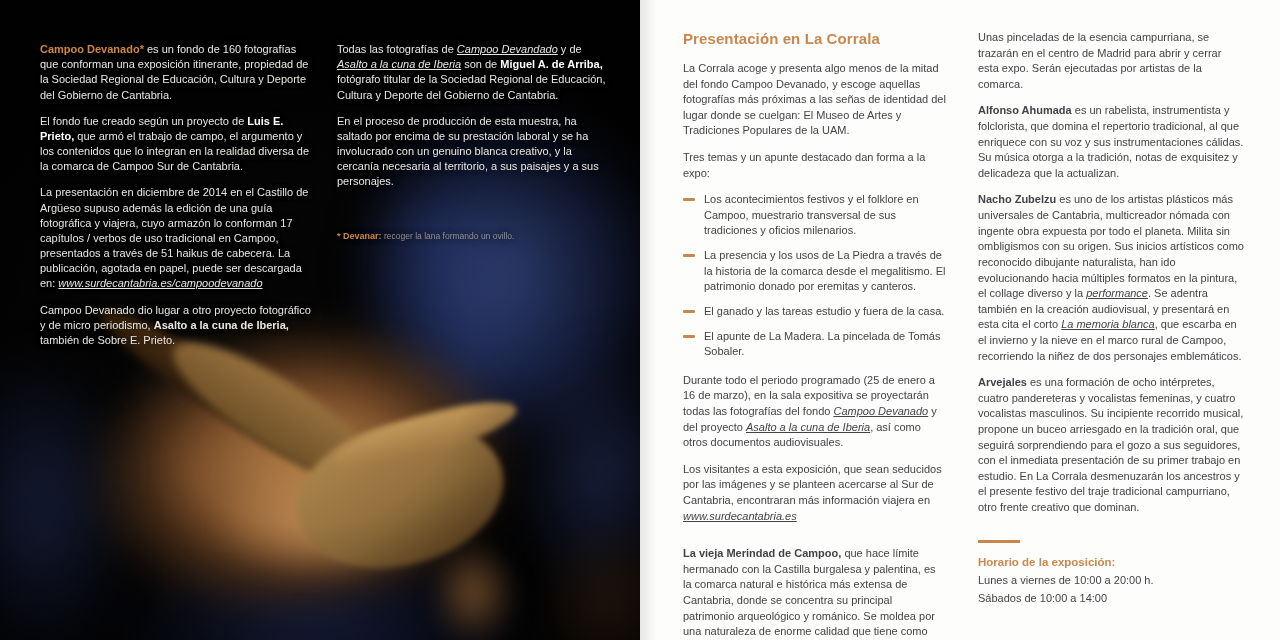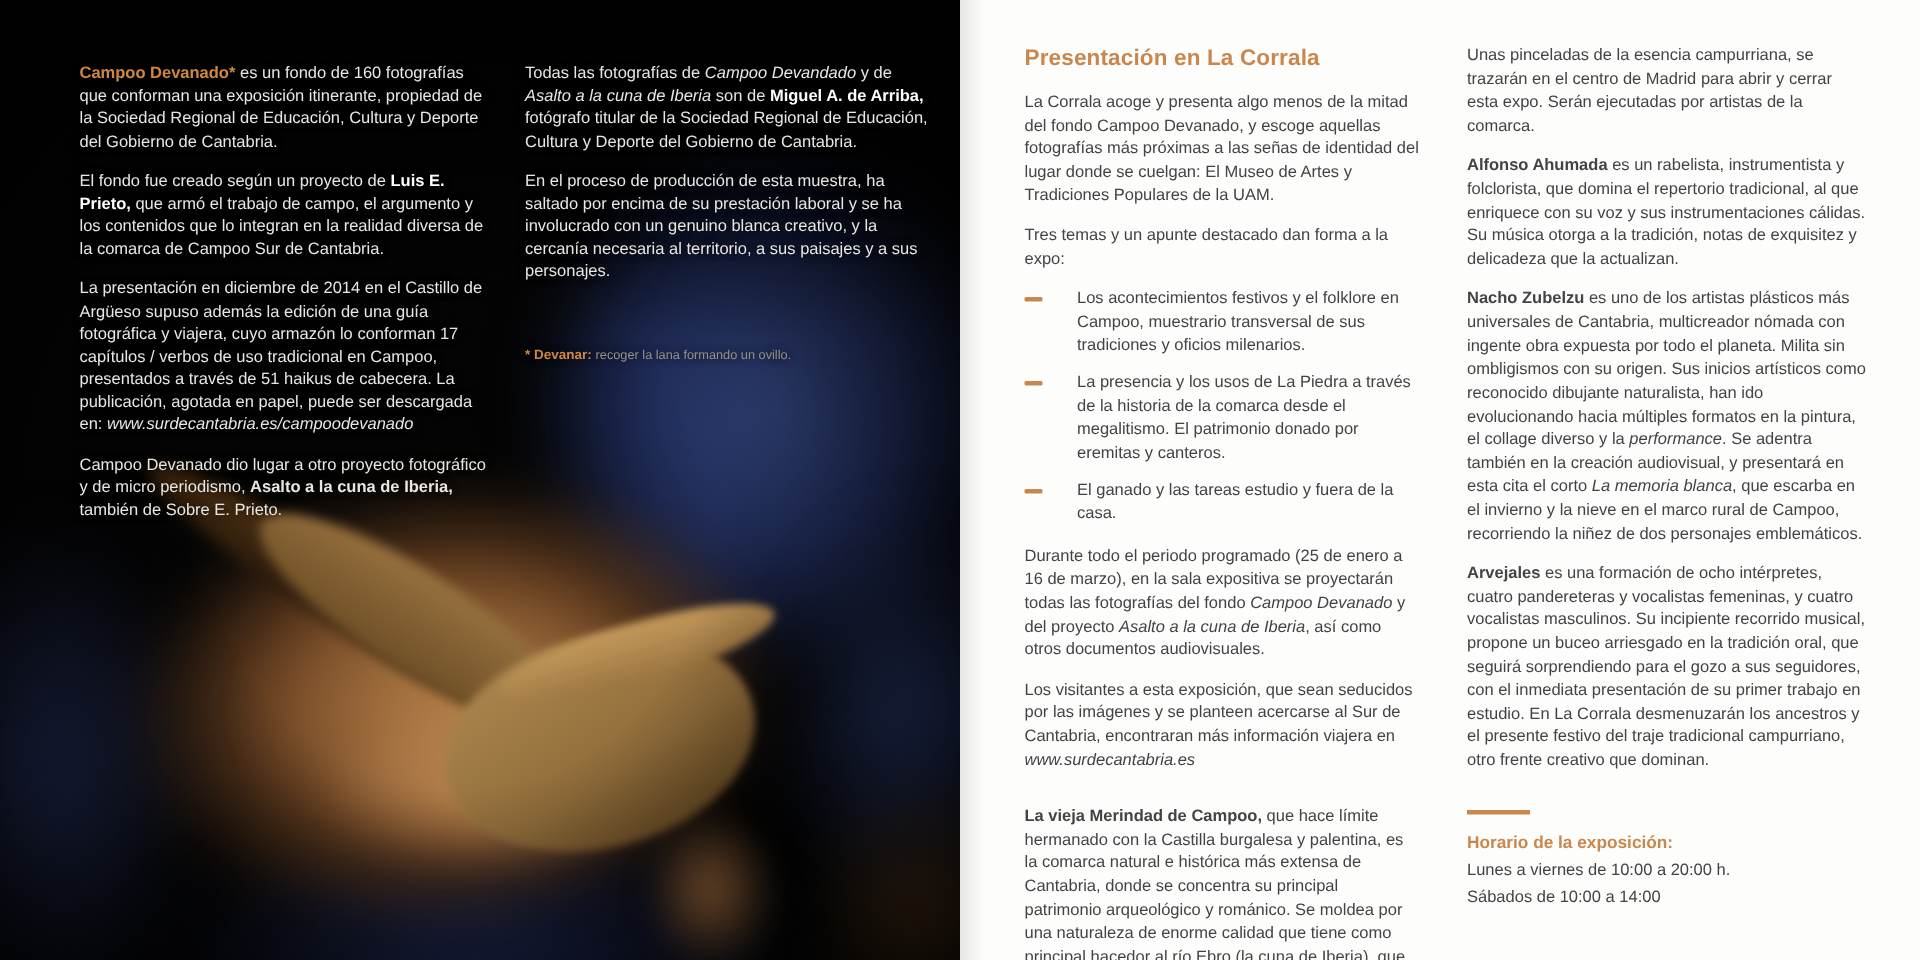--- a/index.html
+++ b/index.html
@@ -52,33 +52,32 @@
   .ph-thumb{left:430px;top:540px;width:90px;height:110px;
     background:radial-gradient(closest-side,#A06B3C,rgba(100,60,25,0));filter:blur(10px);}
   .vignette{left:0;top:0;right:0;bottom:0;border-radius:0 !important;
     background:radial-gradient(ellipse at 48% 55%, rgba(0,0,0,0) 35%, rgba(0,0,0,.55) 75%, rgba(0,0,0,.9) 100%),
                linear-gradient(rgba(0,0,0,.65), rgba(0,0,0,0) 35%);}
 
   .page-left .col{
     position:absolute;top:42px;color:var(--left-text);
     font-size:11px;line-height:1.38;z-index:5;
     text-shadow:0 0 6px rgba(0,0,0,.65);
-    margin-left:13px;
   }
   .colL1{left:40px;width:274px;}
   .colL2{left:337px;width:272px;}
   .page-left p{margin:0 0 11px;}
   .page-left .s-b{color:#ffffff;}
   .footnote{margin-top:40px !important;font-size:8.5px;color:#97918A;}
   .footnote .s-accent-b{font-size:9px;}
 
   
   .s-n{}
   .s-b{font-weight:700;}
-  .s-i{font-style:italic;}
+  .s-i{font-style:italic;text-decoration:underline;}
   .s-bi{font-weight:700;}
   .s-accent-b{font-weight:700;color:var(--accent-left);}
 
   
   .page-right{
     position:absolute;left:640px;top:0;width:640px;height:640px;
     background:#FDFDFC;
   }
   .page-right::before{
     content:'';position:absolute;left:0;top:0;bottom:0;width:16px;
@@ -88,21 +87,21 @@
   .colR2{position:absolute;left:338px;top:30px;width:267px;}
   .page-right h2{
     font-size:15px;color:var(--accent);font-weight:700;
     margin:0 0 14px;letter-spacing:.1px;
   }
   .page-right p{
     color:var(--right-text);font-size:11px;line-height:1.42;margin:0 0 11px;
   }
   .gap-top{margin-top:22px !important;}
   .bullets{list-style:none;margin:3px 0 13px;padding:0;}
-  .bullets li{display:flex;gap:23px;margin-bottom:9px;}
+  .bullets li{display:flex;gap:9px;margin-bottom:9px;}
   .dash{flex:0 0 12px;height:3px;background:var(--accent);margin-top:6px;border-radius:1px;}
   .btext{flex:1;font-size:11px;line-height:1.42;color:var(--right-text);}
 
   .schedule{position:absolute;left:338px;top:540px;width:267px;}
   .rule{width:42px;height:3px;background:var(--accent);margin-bottom:13px;}
   .schedule h3{font-size:11.5px;color:var(--accent);font-weight:700;margin:0 0 5px;}
   .schedule p{margin:0 0 3px;font-size:11px;color:var(--right-text);line-height:1.35;}
 </style>
 </head>
 <body>
@@ -153,20 +152,24 @@
           <span class="btext">Los acontecimientos festivos y el folklore en Campoo, muestrario transversal de sus tradiciones y oficios milenarios.</span>
         </li>
         <li>
           <span class="dash"></span>
           <span class="btext">La presencia y los usos de La Piedra a través de la historia de la comarca desde el megalitismo. El patrimonio donado por eremitas y canteros.</span>
         </li>
         <li>
           <span class="dash"></span>
           <span class="btext">El ganado y las tareas estudio y fuera de la casa.</span>
         </li>
+        <li>
+          <span class="dash"></span>
+          <span class="btext">El apunte de La Madera. La pincelada de Tomás Sobaler.</span>
+        </li>
       </ul>
       <p><span class="s-n">Durante todo el periodo programado (25 de enero a 16 de marzo), en la sala expositiva se proyectarán todas las fotografías del fondo </span><span class="s-i">Campoo Devanado</span><span class="s-n"> y del proyecto </span><span class="s-i">Asalto a la cuna de Iberia</span><span class="s-n">, así como otros documentos audiovisuales.</span></p>
       <p><span class="s-n">Los visitantes a esta exposición, que sean seducidos por las imágenes y se planteen acercarse al Sur de Cantabria, encontraran más información viajera en </span><span class="s-i">www.surdecantabria.es</span></p>
       <p class="gap-top"><span class="s-b">La vieja Merindad de Campoo,</span><span class="s-n"> que hace límite hermanado con la Castilla burgalesa y palentina, es la comarca natural e histórica más extensa de Cantabria, donde se concentra su principal patrimonio arqueológico y románico. Se moldea por una naturaleza de enorme calidad que tiene como principal hacedor al río Ebro (la cuna de Iberia), que se complementa con la humildad del río Besaya (Cantábrico) y el río Camesa (Duero), sus venas a Tres Mares.</span></p>
     </div>
 
     <div class="colR2">
       <p><span class="s-n">Unas pinceladas de la esencia campurriana, se trazarán en el centro de Madrid para abrir y cerrar esta expo. Serán ejecutadas por artistas de la comarca.</span></p>
       <p><span class="s-b">Alfonso Ahumada</span><span class="s-n"> es un rabelista, instrumentista y folclorista, que domina el repertorio tradicional, al que enriquece con su voz y sus instrumentaciones cálidas. Su música otorga a la tradición, notas de exquisitez y delicadeza que la actualizan.</span></p>
       <p><span class="s-b">Nacho Zubelzu</span><span class="s-n"> es uno de los artistas plásticos más universales de Cantabria, multicreador nómada con ingente obra expuesta por todo el planeta. Milita sin ombligismos con su origen. Sus inicios artísticos como reconocido dibujante naturalista, han ido evolucionando hacia múltiples formatos en la pintura, el collage diverso y la </span><span class="s-i">performance</span><span class="s-n">. Se adentra también en la creación audiovisual, y presentará en esta cita el corto </span><span class="s-i">La memoria blanca</span><span class="s-n">, que escarba en el invierno y la nieve en el marco rural de Campoo, recorriendo la niñez de dos personajes emblemáticos.</span></p>

